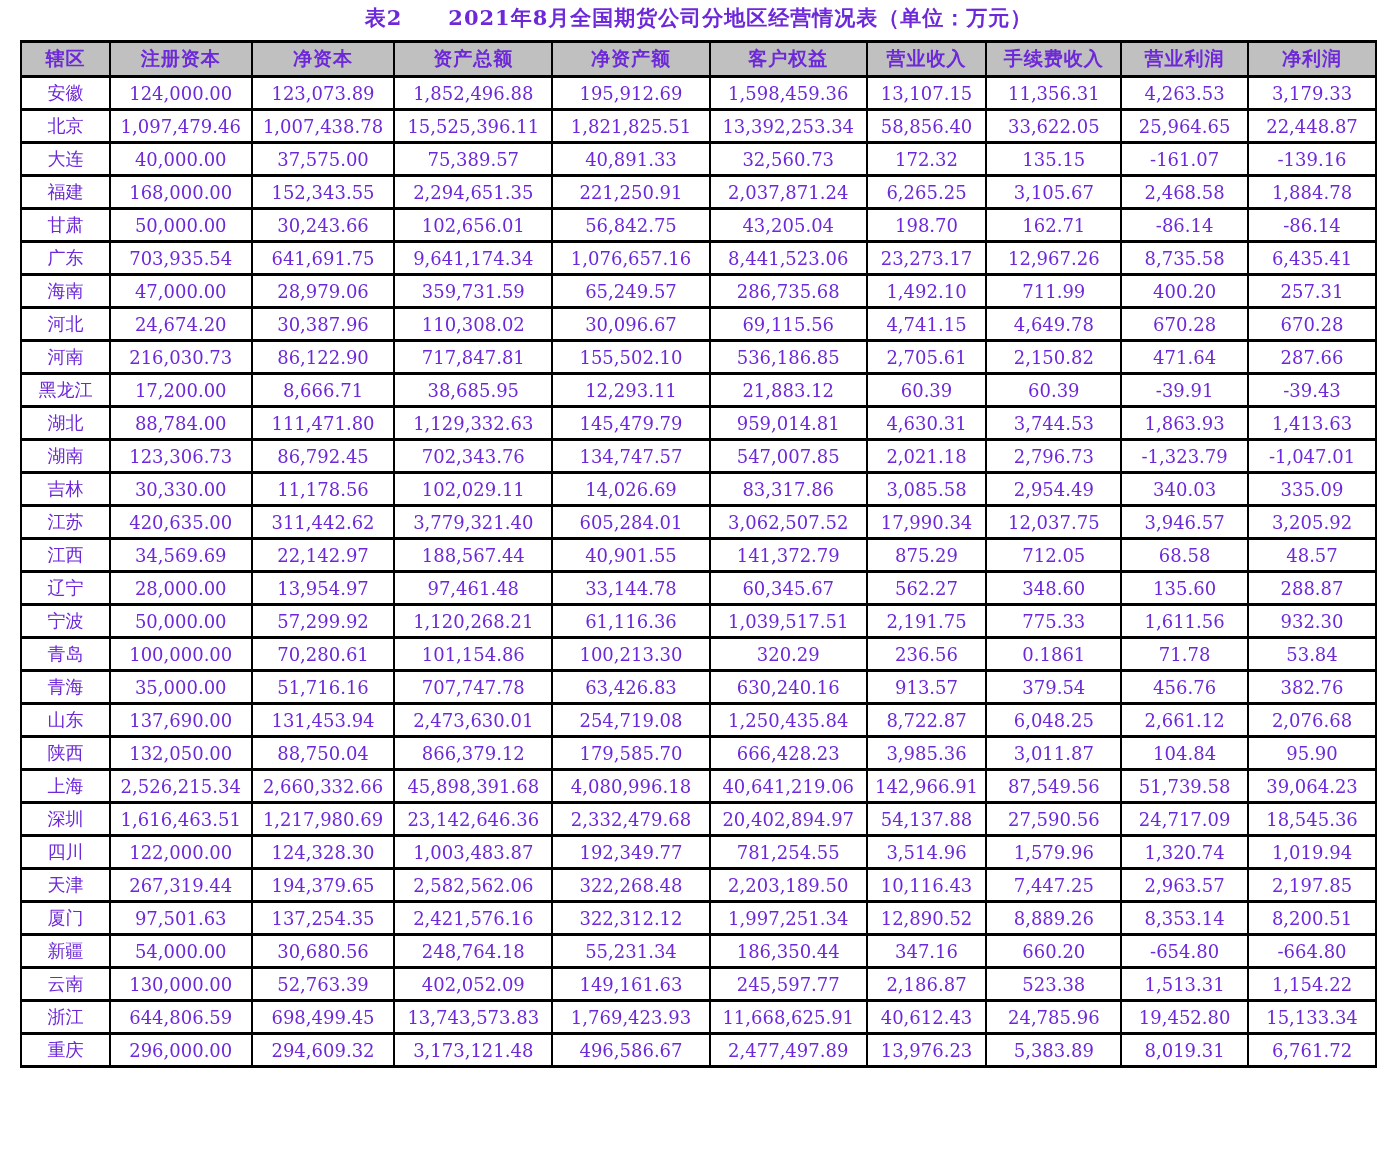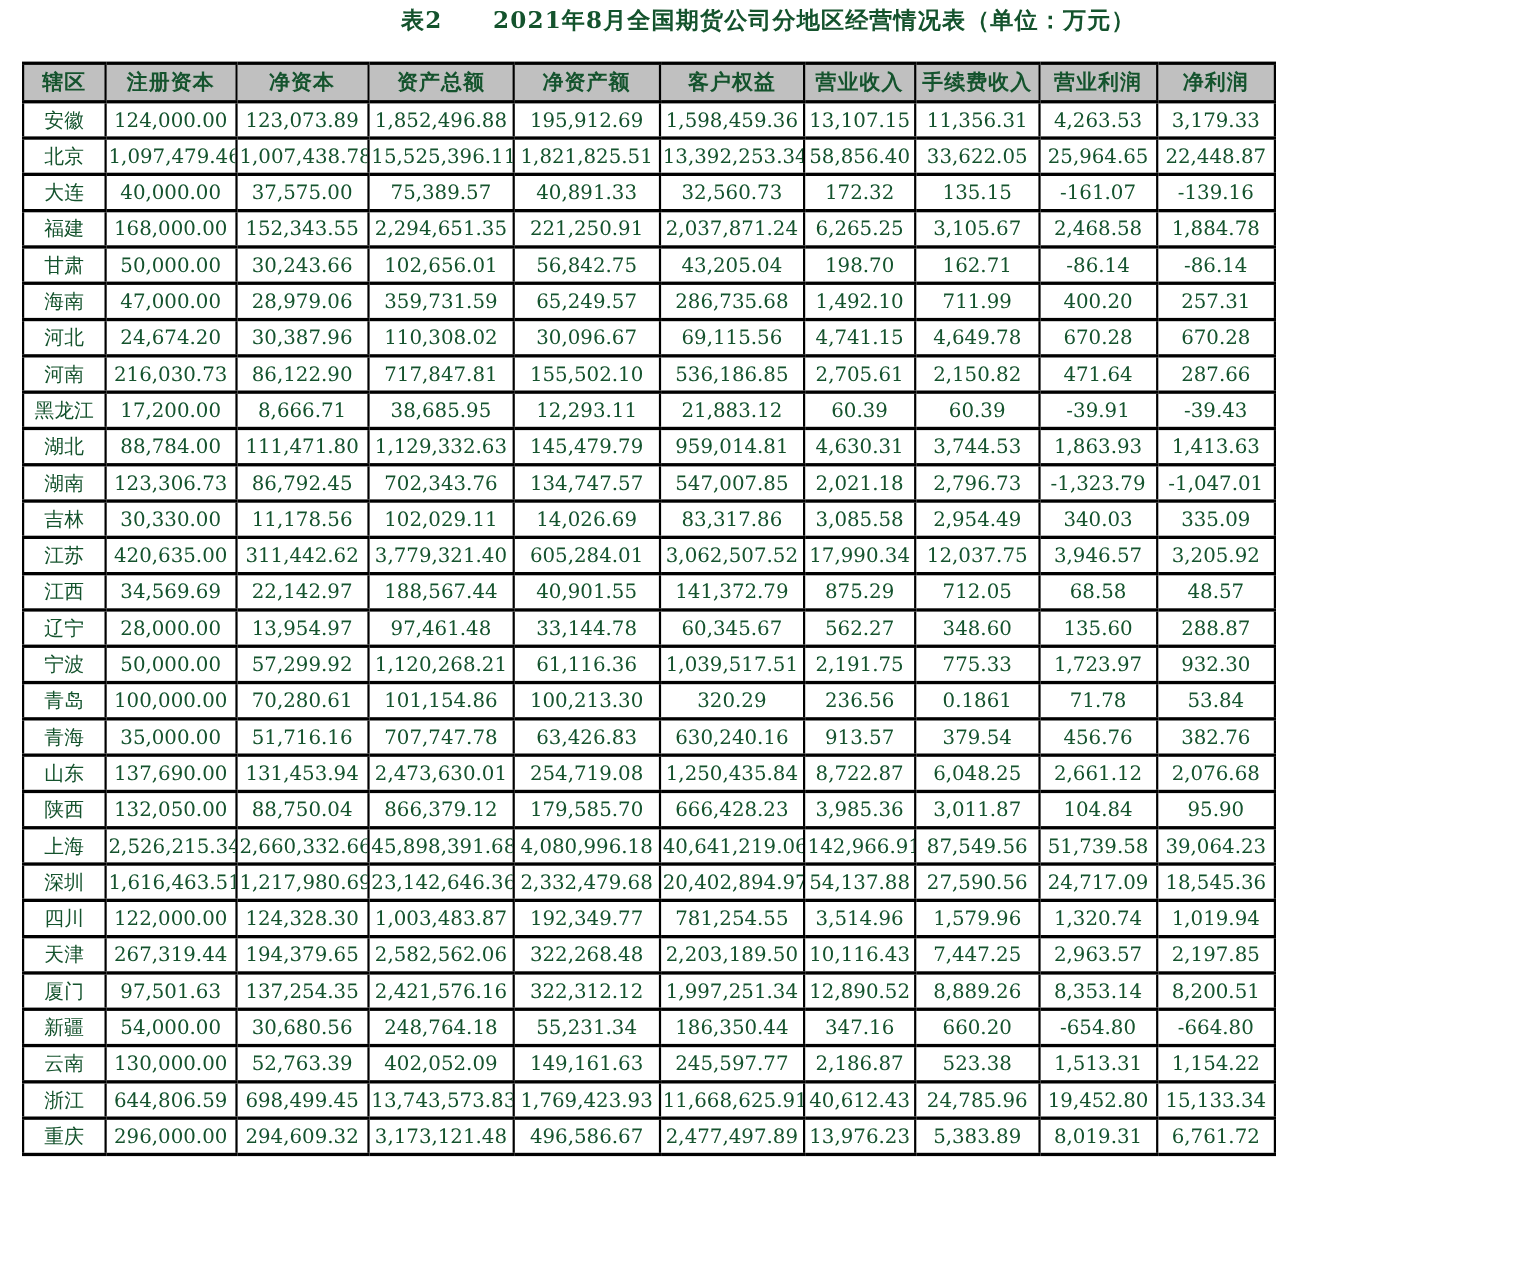--- a/index.html
+++ b/index.html
@@ -5,43 +5,43 @@
   html, body {
     margin: 0;
     padding: 0;
     background: #ffffff;
   }
   .page {
     position: relative;
     width: 1397px;
     height: 1149px;
     background: #ffffff;
-    color: #14532d;
+    color: #6d28d9;
     font-family: "DejaVu Serif", "Liberation Serif", serif;
     overflow: hidden;
   }
   .title-row {
     position: absolute;
     top: 4px;
     left: 20px;
     width: 1357px;
     display: flex;
     justify-content: center;
     align-items: baseline;
     gap: 46px;
     font-size: 21px;
     font-weight: bold;
     letter-spacing: 1px;
     white-space: nowrap;
   }
   table.report {
     position: absolute;
-    top: 56px;
+    top: 40px;
     left: 20px;
-    width: 1140px;
+    width: 1357px;
     border-collapse: collapse;
     table-layout: fixed;
   }
   table.report col:nth-child(1)  { width: 6.56%; }
   table.report col:nth-child(2)  { width: 10.46%; }
   table.report col:nth-child(3)  { width: 10.54%; }
   table.report col:nth-child(4)  { width: 11.64%; }
   table.report col:nth-child(5)  { width: 11.64%; }
   table.report col:nth-child(6)  { width: 11.57%; }
   table.report col:nth-child(7)  { width: 8.84%; }
@@ -168,20 +168,32 @@
           <td>30,243.66</td>
           <td>102,656.01</td>
           <td>56,842.75</td>
           <td>43,205.04</td>
           <td>198.70</td>
           <td>162.71</td>
           <td>-86.14</td>
           <td>-86.14</td>
         </tr>
         <tr>
+          <td class="region-cell">广东</td>
+          <td>703,935.54</td>
+          <td>641,691.75</td>
+          <td>9,641,174.34</td>
+          <td>1,076,657.16</td>
+          <td>8,441,523.06</td>
+          <td>23,273.17</td>
+          <td>12,967.26</td>
+          <td>8,735.58</td>
+          <td>6,435.41</td>
+        </tr>
+        <tr>
           <td class="region-cell">海南</td>
           <td>47,000.00</td>
           <td>28,979.06</td>
           <td>359,731.59</td>
           <td>65,249.57</td>
           <td>286,735.68</td>
           <td>1,492.10</td>
           <td>711.99</td>
           <td>400.20</td>
           <td>257.31</td>
@@ -296,21 +308,21 @@
         </tr>
         <tr>
           <td class="region-cell">宁波</td>
           <td>50,000.00</td>
           <td>57,299.92</td>
           <td>1,120,268.21</td>
           <td>61,116.36</td>
           <td>1,039,517.51</td>
           <td>2,191.75</td>
           <td>775.33</td>
-          <td>1,723.97</td>
+          <td>1,611.56</td>
           <td>932.30</td>
         </tr>
         <tr>
           <td class="region-cell">青岛</td>
           <td>100,000.00</td>
           <td>70,280.61</td>
           <td>101,154.86</td>
           <td>100,213.30</td>
           <td>320.29</td>
           <td>236.56</td>

